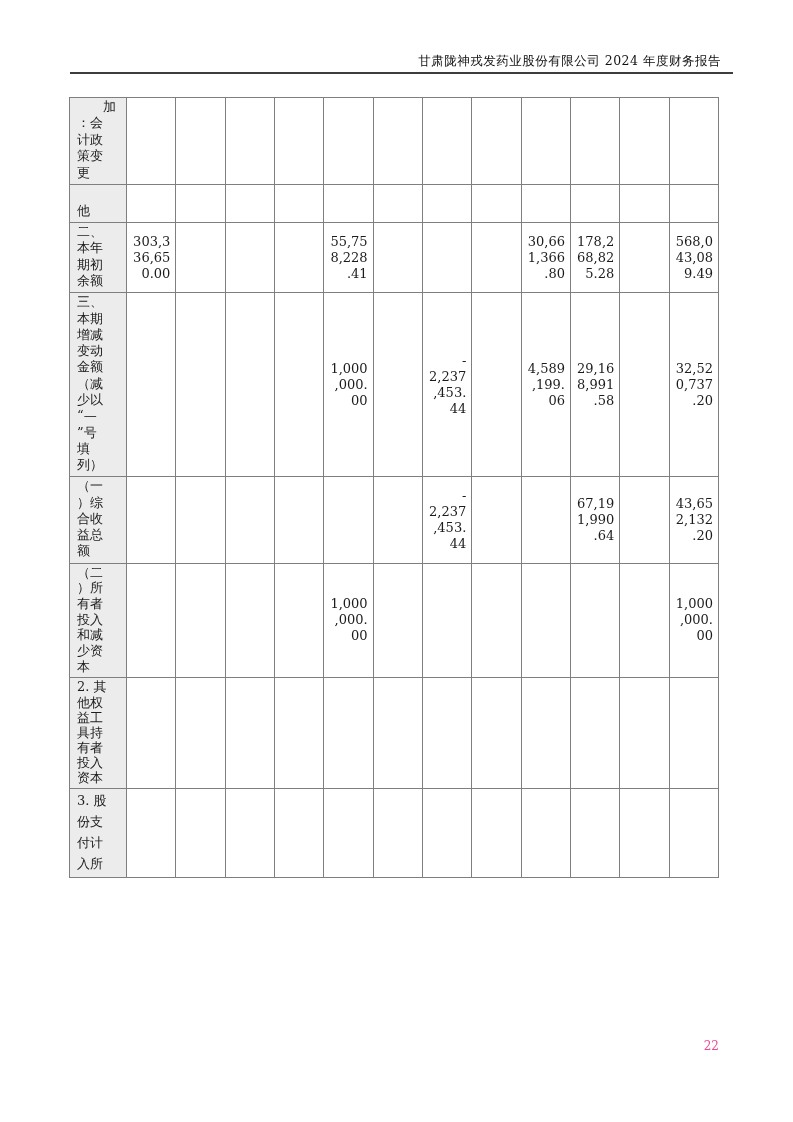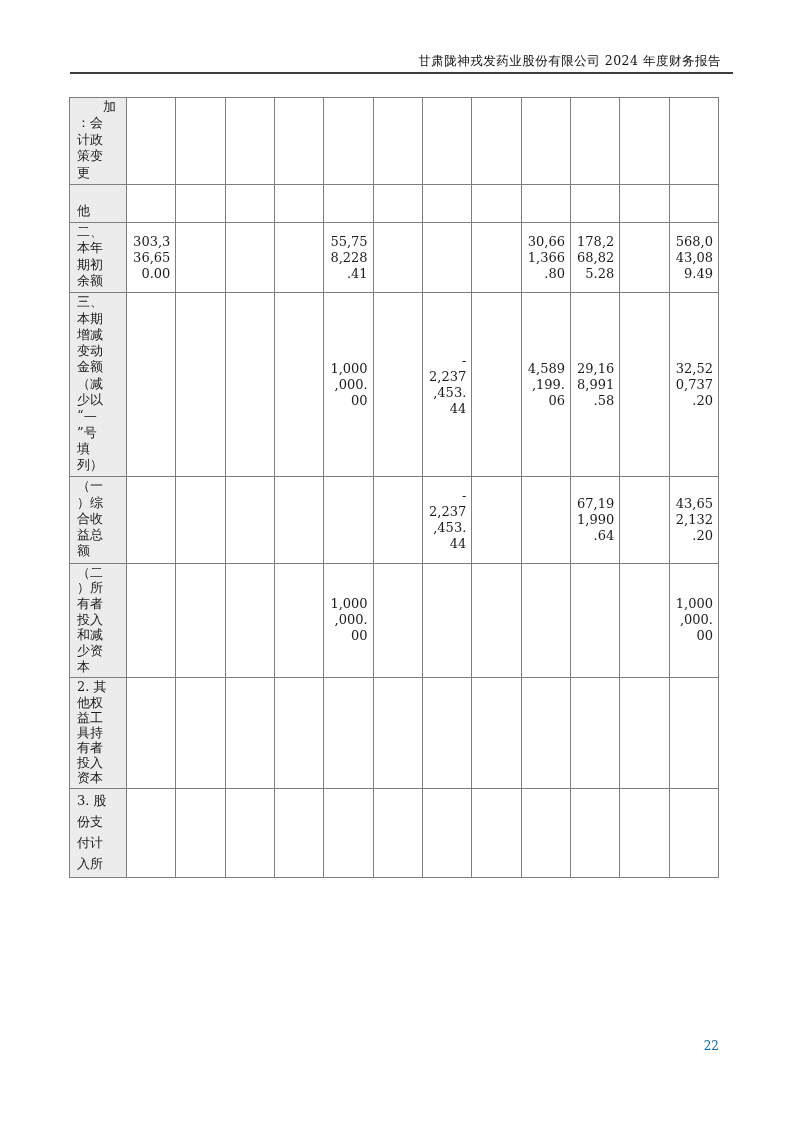--- a/index.html
+++ b/index.html
@@ -60,21 +60,21 @@
     text-align: right;
     padding: 1px 5px 1px 1px;
     line-height: 16px;
     color: #1c1c1c;
   }
   .page-number {
     position: absolute;
     top: 1039px;
     right: 74px;
     font-size: 12px;
-    color: #0369a1;
+    color: #ec4899;
   }
 </style>
 </head>
 <body>
 
 <div class="page">
 
   <div class="doc-header">甘肃陇神戎发药业股份有限公司 2024 年度财务报告</div>
 
   <div class="header-rule"></div>

